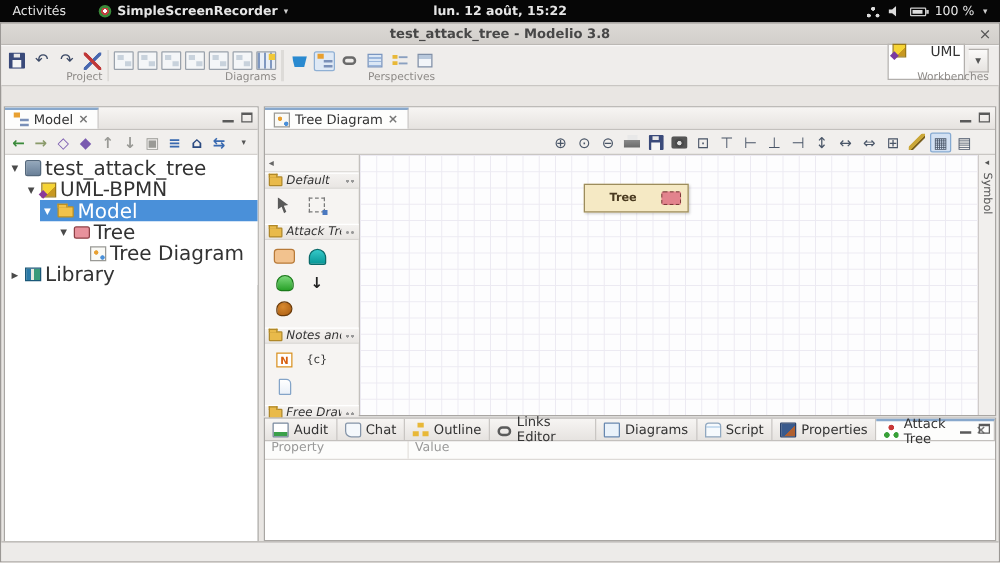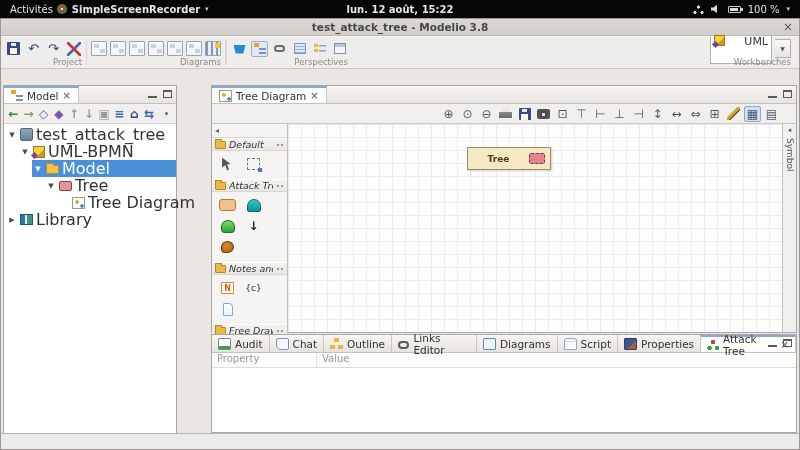--- a/index.html
+++ b/index.html
@@ -1,21 +1,21 @@
 <!DOCTYPE html>
 <html><head>
 <meta charset="utf-8">
 <style>
   * { margin:0; padding:0; box-sizing:border-box; }
   html,body { width:800px; height:450px; overflow:hidden; }
   body { font-family:"DejaVu Sans", sans-serif; font-size:11px; background:#e9e6e3; position:relative; color:#333; }
 
   
   #desktop-bar { position:absolute; top:0; left:0; width:800px; height:18px; background:#060606; color:#e6e6e6; display:flex; align-items:center; font-size:10px; }
-  #desktop-bar .left { display:flex; align-items:center; gap:4px; padding-left:10px; }
+  #desktop-bar .left { display:flex; align-items:center; gap:26px; padding-left:10px; }
   #desktop-bar .clock { position:absolute; left:0; right:0; text-align:center; font-weight:bold; pointer-events:none; }
   #desktop-bar .right { margin-left:auto; display:flex; align-items:center; gap:7px; padding-right:10px; }
   .ssr-icon { width:10px; height:10px; border-radius:50%; background:radial-gradient(circle at 50% 50%, #fff 0 1.5px, #c04040 1.5px 3px, #3a8a3a 3px); display:inline-block; }
   .appmenu { display:flex; align-items:center; gap:5px; font-weight:bold; }
   .net-icon { width:11px; height:9px; background:
       radial-gradient(circle at 5.5px 2px, #ddd 1.4px, transparent 1.8px),
       radial-gradient(circle at 2px 7.5px, #ddd 1.4px, transparent 1.8px),
       radial-gradient(circle at 9px 7.5px, #ddd 1.4px, transparent 1.8px); display:inline-block; }
   .vol-icon { width:10px; height:10px; background:#ddd; clip-path:polygon(0 35%,30% 35%,62% 8%,62% 92%,30% 65%,0 65%); display:inline-block; }
   .batt-icon { width:13px; height:7px; border:1px solid #cfcfcf; border-radius:1px; position:relative; display:inline-block; }
@@ -77,21 +77,21 @@
   .panel { position:absolute; background:#fff; border:1px solid #a9a6a3; }
   .panel-tabs { height:18px; background:linear-gradient(#f7f5f3,#e6e3e0); border-bottom:1px solid #c3c0bd; display:flex; align-items:stretch; position:relative; }
   .ptab { display:flex; align-items:center; gap:4px; padding:0 7px; font-size:10.5px; color:#333; border-right:1px solid #c9c6c3; cursor:pointer; }
   .ptab.active { background:#fdfdfc; border-top:2px solid #88a8cc; }
   .tab-close { color:#777; font-size:10px; font-weight:bold; cursor:pointer; }
   .win-btns { position:absolute; right:4px; top:3px; display:flex; gap:6px; }
   .win-min { width:9px; height:9px; border-bottom:2px solid #5a5a5a; cursor:pointer; }
   .win-max { width:9px; height:8px; border:1px solid #5a5a5a; border-top:2px solid #5a5a5a; margin-top:1px; cursor:pointer; }
 
   
-  #explorer { top:66px; left:2px; width:174px; height:349px; }
+  #explorer { top:66px; left:2px; width:204px; height:349px; }
   .ex-toolbar { height:20px; background:#f1efed; border-bottom:1px solid #d5d2cf; display:flex; align-items:center; gap:2px; padding:0 3px; }
   .exi { width:16px; height:16px; display:inline-flex; align-items:center; justify-content:center; font-size:12px; font-weight:bold; cursor:pointer; }
   .c-green { color:#3a8a3a; } .c-olive { color:#8a9a6a; } .c-violet { color:#7a5ab0; }
   .c-gray { color:#9a9a96; } .c-navy { color:#2a4a80; } .c-blue { color:#3a6ab0; }
   .exi.caret-i { font-size:7px; color:#555; margin-left:2px; }
   .tree-view { padding-top:2px; background:#fff; }
   .tree-row { display:flex; align-items:center; height:17px; cursor:pointer; }
   .tr-indent { flex:0 0 auto; }
   .tr-body { display:flex; align-items:center; gap:3px; padding:0 4px 0 1px; height:17px; }
   .tr-body.sel { background:#4a90d9; color:#fff; flex:1; }
@@ -178,21 +178,21 @@
       linear-gradient(#e8b838,#e8b838) 8px 7px/5px 4px no-repeat; }
   .ti-links { width:12px; height:8px; border:2px solid #5a5a5a; border-radius:5px; margin-top:2px; }
   .ti-diagrams { background:#eaf2fa; border:1px solid #6888b0; }
   .ti-script { background:linear-gradient(#f6fafd 20%, #c8ddf0 20% 35%, #f6fafd 35%); border:1px solid #90a8c0; border-radius:3px 3px 0 0; }
   .ti-properties { background:linear-gradient(135deg, #3a5a8c 60%, #b06030 60%); border:1px solid #28406a; }
   .ti-attacktree { background:
       radial-gradient(circle at 6px 3px,#c83838 2px,transparent 2.5px),
       radial-gradient(circle at 2.5px 9px,#38a038 2px,transparent 2.5px),
       radial-gradient(circle at 10px 9px,#38a038 2px,transparent 2.5px), #fff; }
   .grid-header { height:15px; background:#fcfcfb; border-bottom:1px solid #dddad7; display:flex; font-size:10px; color:#999; }
-  .gh-col1 { width:105px; padding-left:5px; border-right:1px solid #e4e1de; }
+  .gh-col1 { width:115px; padding-left:5px; border-right:1px solid #e4e1de; }
   .gh-col2 { padding-left:5px; flex:1; }
   .grid-body { background:#fff; height:calc(100% - 33px); }
 
   #statusbar { position:absolute; left:0; right:0; bottom:0; height:16px; background:#edebe9; border-top:1px solid #b5b2af; }
 </style>
 </head>
 <body>
 
 <div id="desktop-bar">
   <div class="left">

